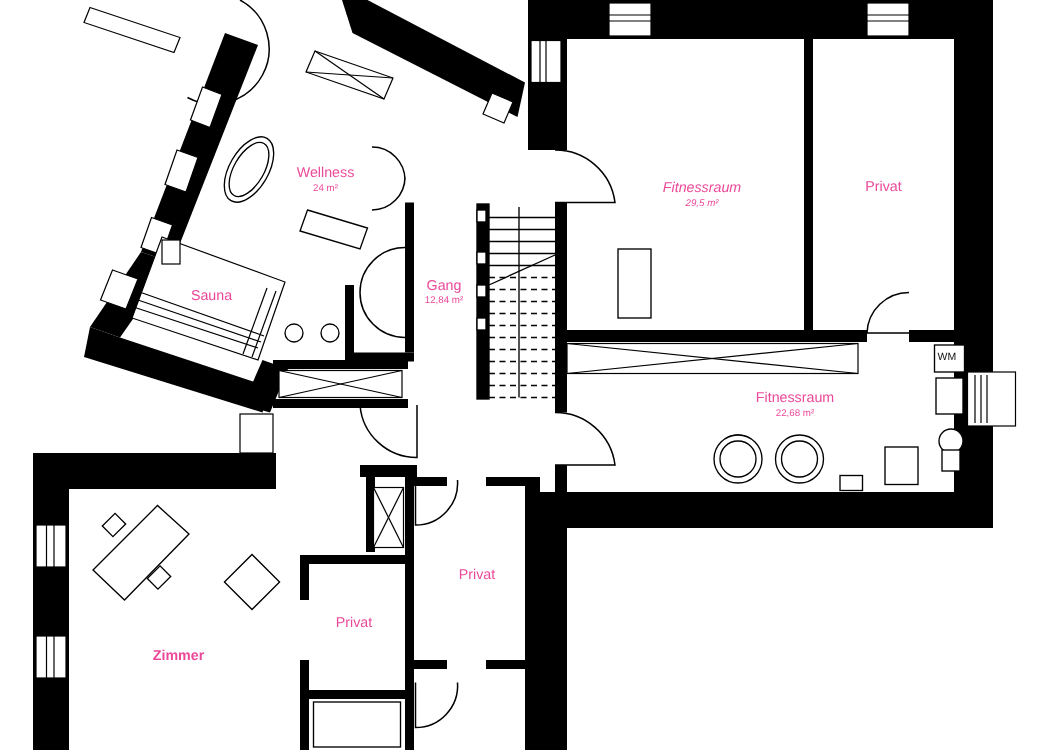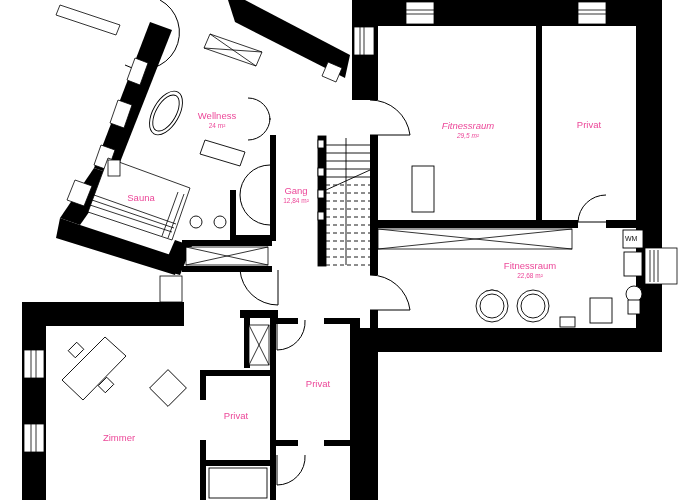--- a/index.html
+++ b/index.html
@@ -202,21 +202,21 @@
   <span class="room-name">Gang</span>
   <span class="room-area">12,84 m²</span>
 </div>
 <div class="label" style="left:141px; top:193px;">
   <span class="room-name">Sauna</span>
 </div>
 <div class="label" style="left:530px; top:261px;">
   <span class="room-name">Fitnessraum</span>
   <span class="room-area">22,68 m²</span>
 </div>
-<div class="label" style="left:119px; top:433px;">
+<div class="label" style="left:119px; top:433px;font-weight:bold;">
   <span class="room-name">Zimmer</span>
 </div>
 <div class="label" style="left:236px; top:411px;">
   <span class="room-name">Privat</span>
 </div>
 <div class="label" style="left:318px; top:379px;">
   <span class="room-name">Privat</span>
 </div>
 <div class="wm" style="left:625px; top:235px;">WM</div>
 

